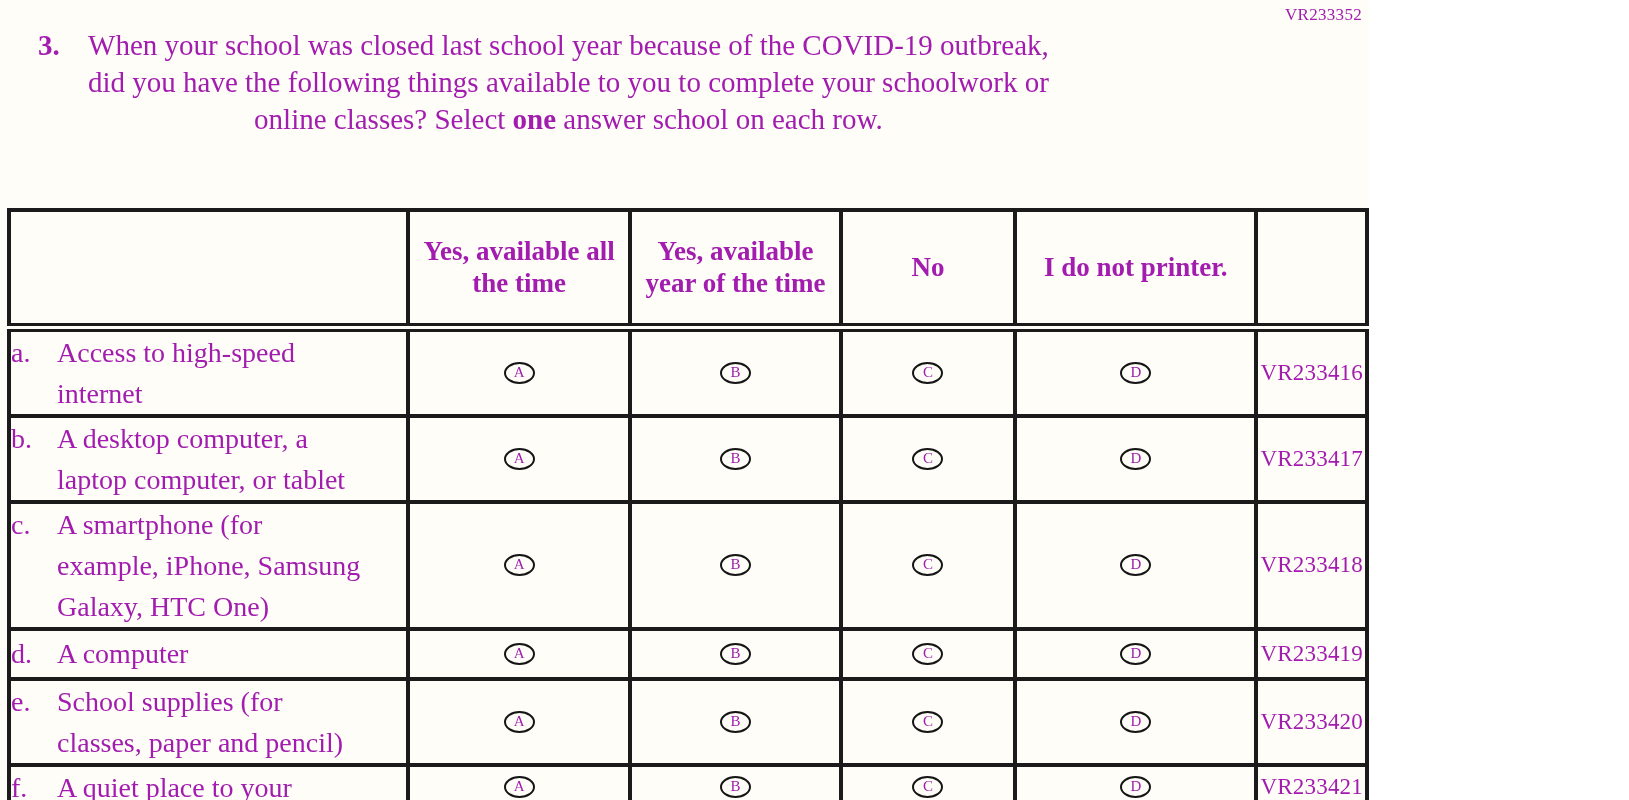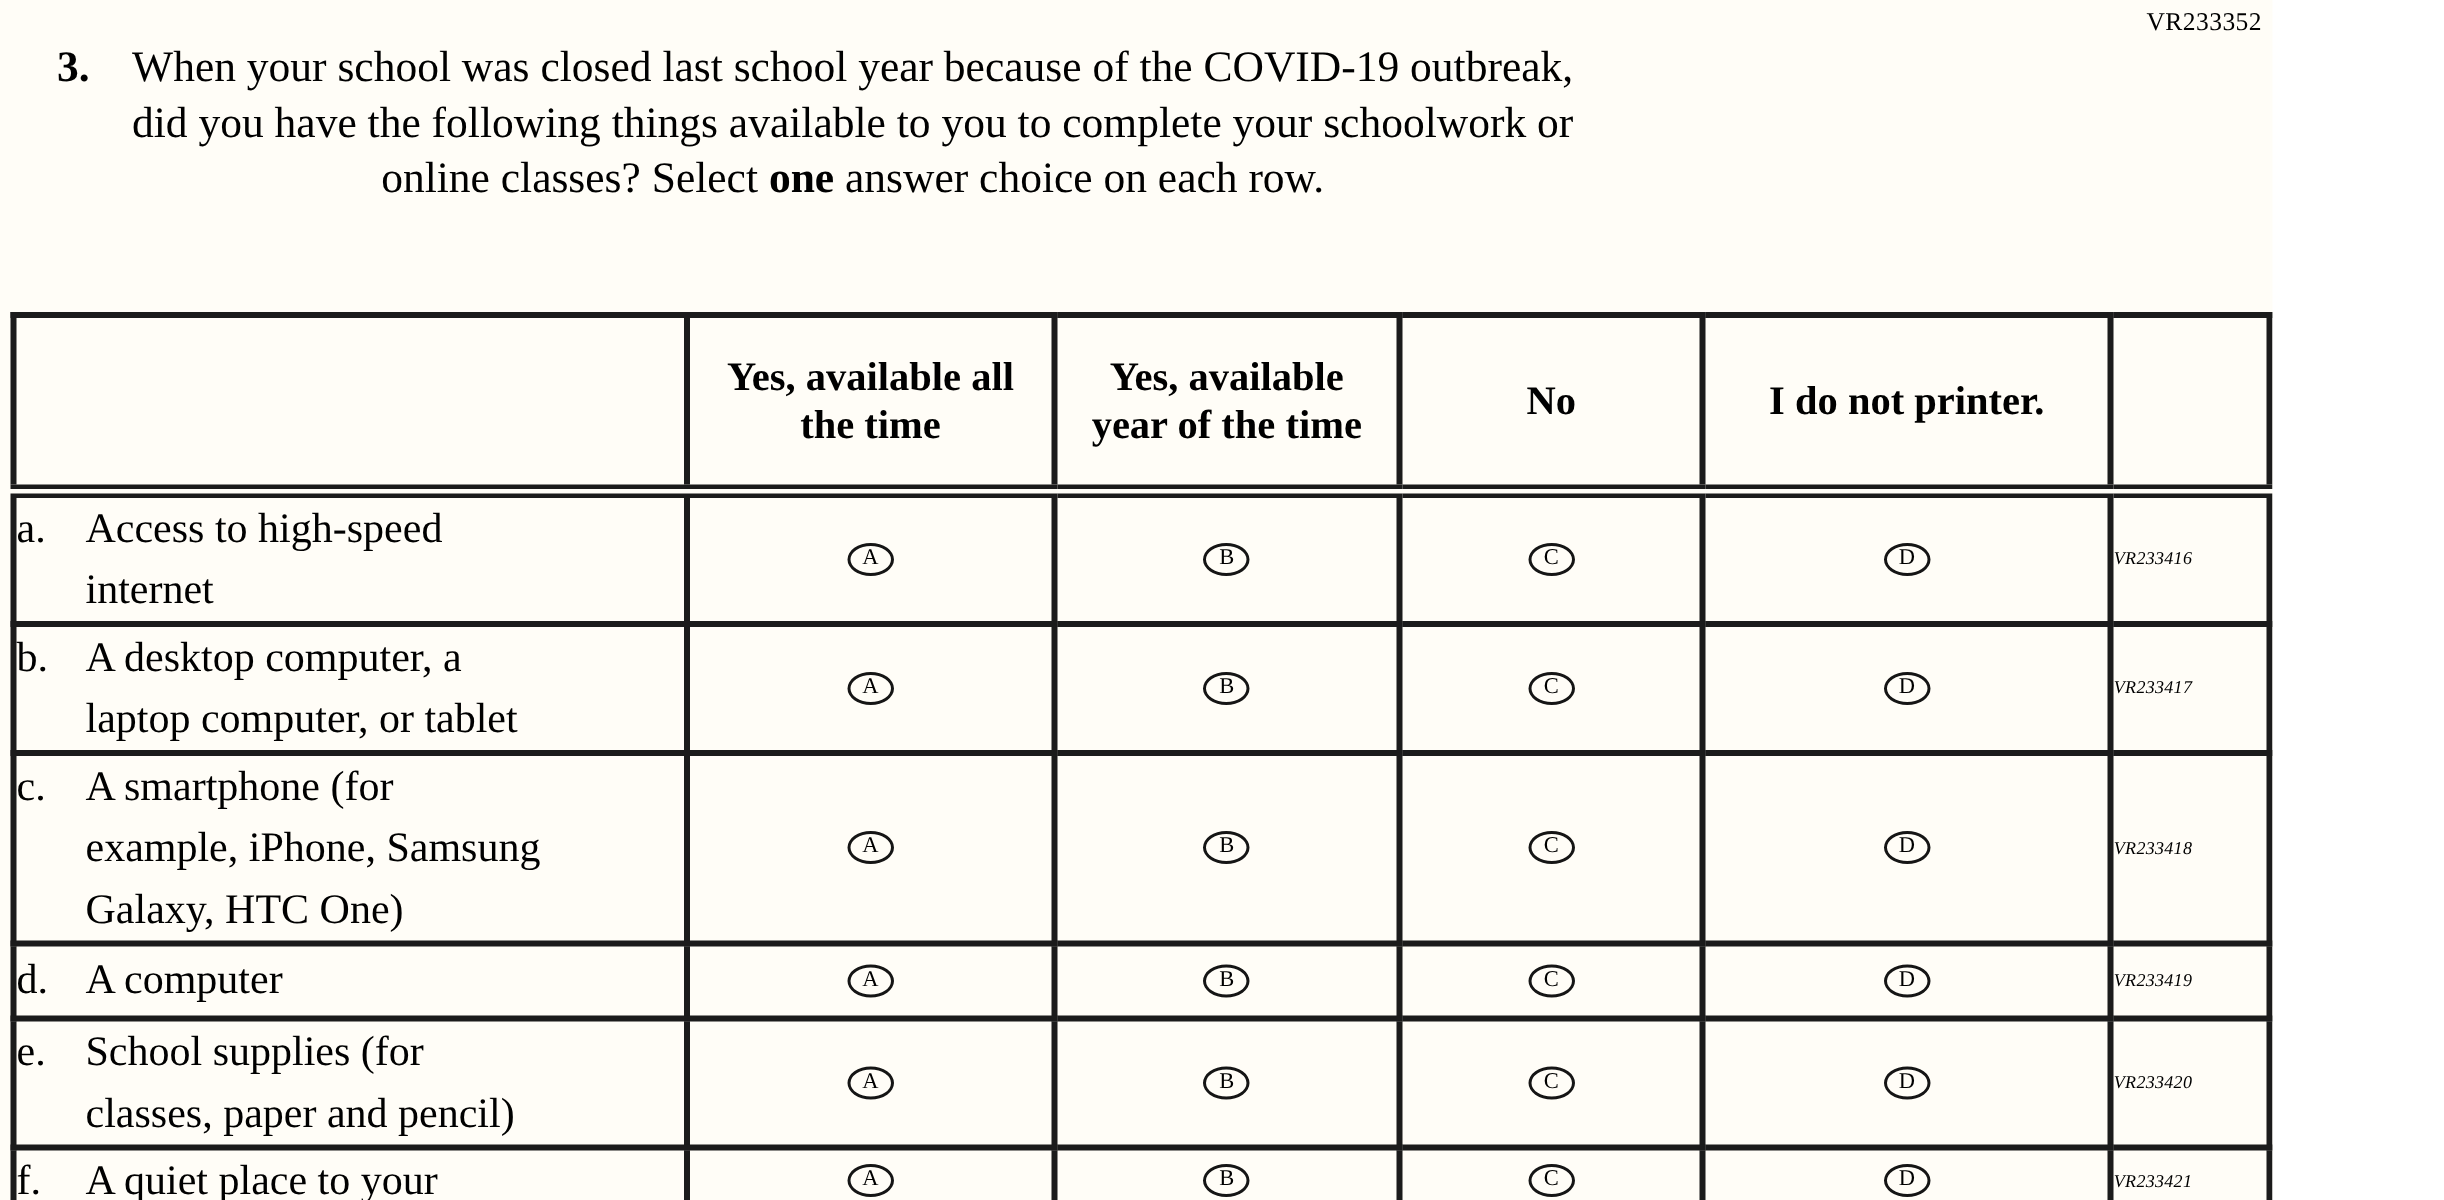--- a/index.html
+++ b/index.html
@@ -1,21 +1,21 @@
 <!DOCTYPE html>
 <html><head>
 <meta charset="utf-8">
 <style>
   html, body { margin: 0; padding: 0; background: #ffffff; }
   .page {
     position: relative;
-    width: 1515px;
+    width: 1369px;
     height: 800px;
     background: #fffdf7;
-    color: #000000;
+    color: #a21caf;
     font-family: "Liberation Serif", serif;
     overflow: hidden;
     box-sizing: border-box;
   }
   .top-code {
     position: absolute;
     top: 5px;
     right: 7px;
     font-size: 17px;
     letter-spacing: 0.3px;
@@ -83,37 +83,36 @@
     width: 27px;
     height: 17px;
     border: 2.5px solid #151515;
     border-radius: 50%;
     font-size: 15px;
     line-height: 1;
     cursor: pointer;
     padding-bottom: 1px;
   }
   .code-cell {
-    text-align: left;
-    font-size: 12px;
+    text-align: center;
+    font-size: 23px;
     letter-spacing: 0.2px;
-    font-style: italic;
   }
 </style>
 </head>
 <body>
 
 <div class="page">
   <div class="top-code">VR233352</div>
 
   <div class="question">
     <div class="qnum">3.</div>
     <div class="qtext"><span>When your school was closed last school year because of the COVID-19 outbreak,
 did you have the following things available to you to complete your schoolwork or
-online classes? Select </span><b>one</b><span> answer choice on each row.</span></div>
+online classes? Select </span><b>one</b><span> answer school on each row.</span></div>
   </div>
 
   <table class="grid">
     <colgroup>
       <col style="width:483px">
       <col style="width:260px">
       <col style="width:244px">
       <col style="width:221px">
       <col style="width:293px">
       <col style="width:112px">

